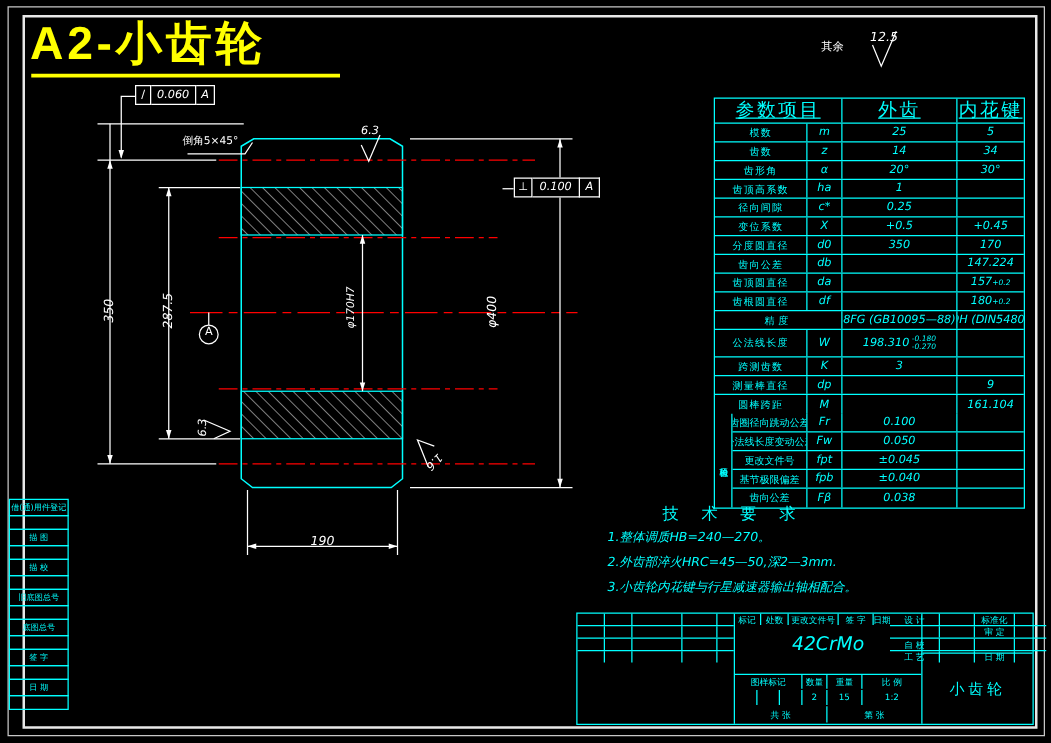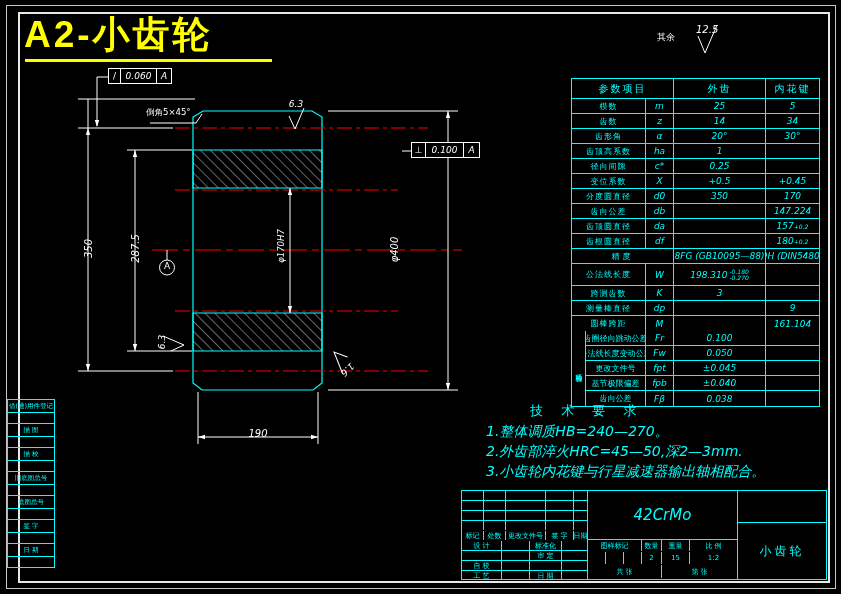--- a/index.html
+++ b/index.html
@@ -28,43 +28,43 @@
            box-sizing:border-box;font-size:8px;overflow:hidden;white-space:nowrap;}
   .pt-cell:last-child{border-right:none;}
   .pt-name{width:74px;letter-spacing:1px;}
   .pt-sym{width:28px;font-style:italic;font-size:9px;}
   .pt-ext{width:92px;}
   .pt-spl{flex:1;}
   .pt-merge{width:102px;letter-spacing:3px;}
   .pt-gname{width:60px;letter-spacing:0;}
   .pt-val{font-style:italic;font-size:9px;}
   .pt-header{height:20px;}
-  .pt-header .pt-cell{font-size:10px;letter-spacing:2px;}
+  .pt-header .pt-cell{font-size:15px;letter-spacing:2px;text-decoration:underline;}
   .pt-h-name{width:102px;}
   #pt-group{display:flex;border-bottom:none;text-align:right;}
   #pt-glabel{width:14px;border-right:1px solid #0ff;display:flex;align-items:center;justify-content:center;
              writing-mode:vertical-rl;text-orientation:upright;font-size:7px;box-sizing:border-box;}
   #pt-group-rows{flex:1;}
   #pt-group-rows .pt-row:last-child{border-bottom:none;}
   sup{font-size:6px;}
   .tol{display:inline-flex;flex-direction:column;font-size:6px;line-height:6px;margin-left:2px;font-style:italic;}
   .tol i{font-style:italic;}
   
   #tech{left:486px;top:402px;width:300px;color:#0ff;}
   #tech-title{font-size:13px;letter-spacing:7px;margin-left:44px;}
-  .note{font-size:14px;font-style:italic;line-height:18px;margin-top:2px;white-space:nowrap;}
+  .note{font-size:10px;font-style:italic;line-height:18px;margin-top:2px;white-space:nowrap;}
   
   #tb{left:461px;top:490px;width:366px;height:90px;border:1px solid #0ff;display:flex;
       box-sizing:border-box;color:#0ff;}
   .tb-row{display:flex;border-bottom:1px solid #0ff;box-sizing:border-box;}
   .tb-row:last-child{border-bottom:none;}
   .tbc{border-right:1px solid #0ff;box-sizing:border-box;display:flex;align-items:center;
        justify-content:center;font-size:7px;overflow:hidden;white-space:nowrap;}
   .tbc:last-child{border-right:none;}
-  .tb-left{width:126px;border-right:1px solid #0ff;display:flex;flex-direction:column;box-sizing:border-box;}
+  .tb-left{width:126px;border-right:1px solid #0ff;display:flex;flex-direction:row;box-sizing:border-box;}
   .tb-mid{width:150px;border-right:1px solid #0ff;display:flex;flex-direction:column;box-sizing:border-box;}
   .tb-right{flex:1;display:flex;flex-direction:column;}
   #mat-cell{height:50px;border-bottom:1px solid #0ff;display:flex;align-items:center;justify-content:center;
             font-size:15px;font-style:italic;box-sizing:border-box;}
   #tb-r-top{height:32px;border-bottom:1px solid #0ff;box-sizing:border-box;}
   #tb-r-name{flex:1;display:flex;align-items:center;justify-content:center;font-size:12px;letter-spacing:3px;}
   
   #margin{left:7px;top:400px;width:48px;}
   .m-cell{border:1px solid #0ff;margin-top:-1px;box-sizing:border-box;display:flex;align-items:center;
           justify-content:center;color:#0ff;font-size:6.5px;overflow:hidden;white-space:nowrap;}

